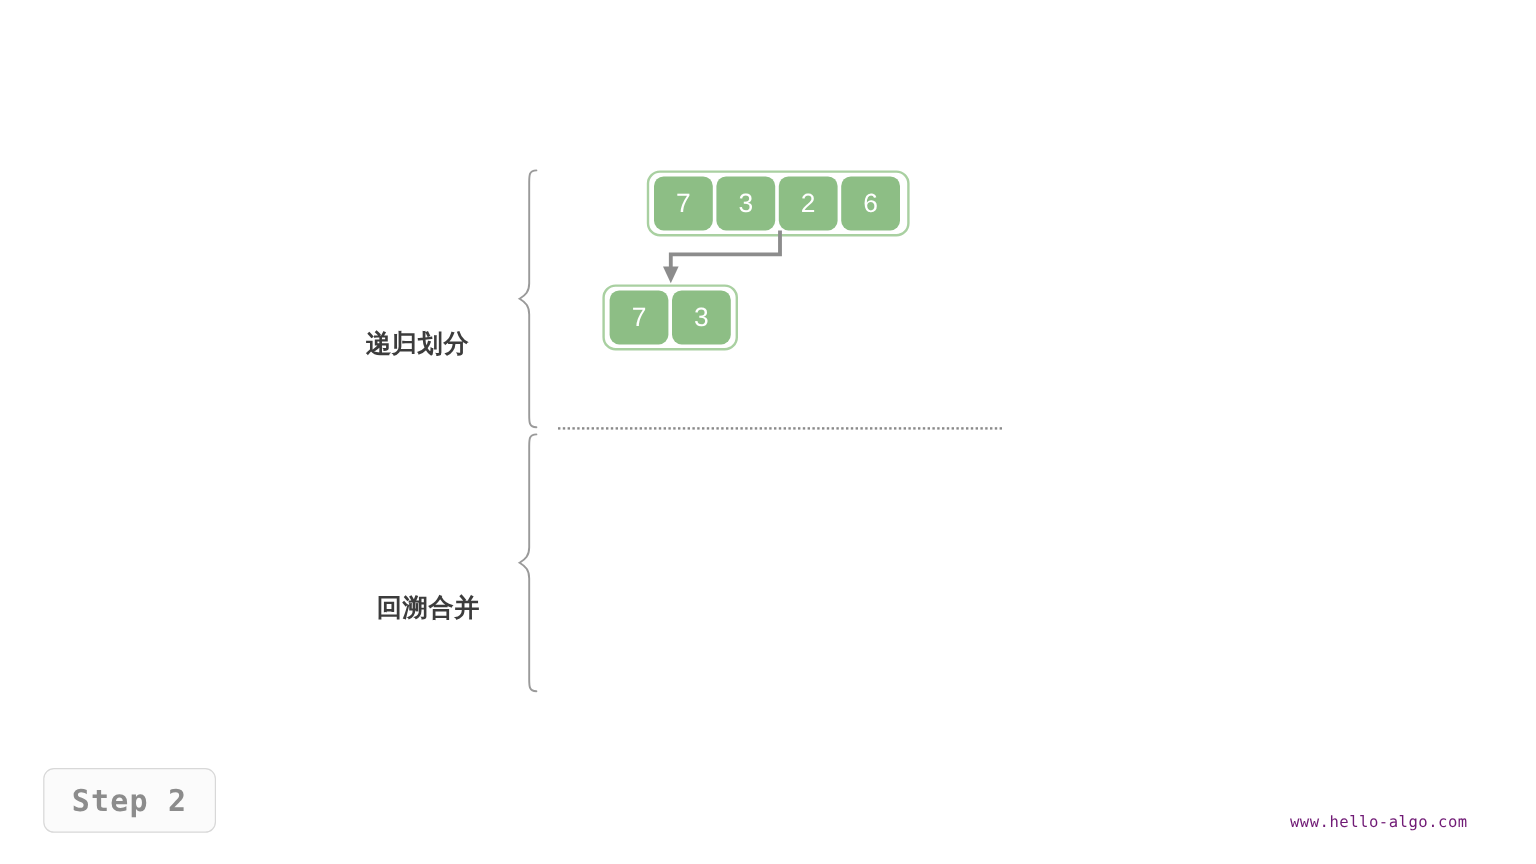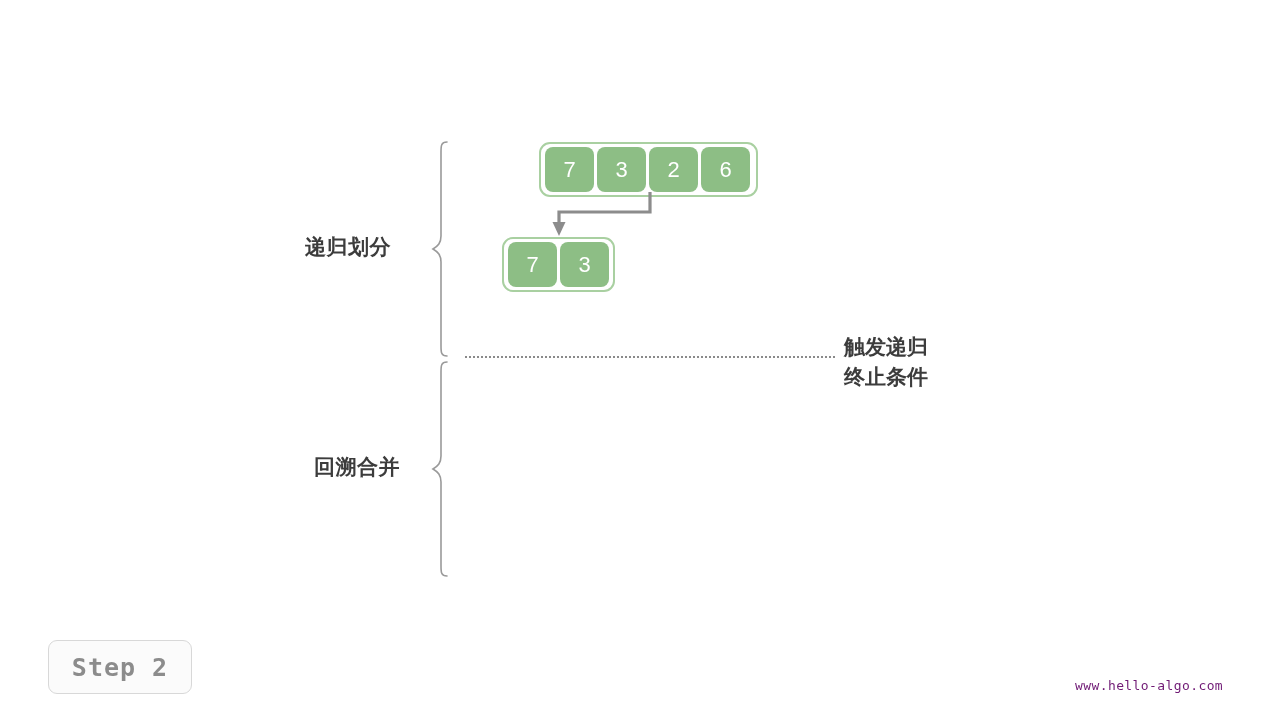--- a/index.html
+++ b/index.html
@@ -24,20 +24,21 @@
 
   
   .phase-label {
     position: absolute;
     font-size: 21px;
     font-weight: bold;
     color: #3c3c3c;
     letter-spacing: 0.5px;
     white-space: nowrap;
     line-height: 1;
+    margin-top: 40px;
   }
 
   
   .brace {
     position: absolute;
   }
 
   
   .array {
     position: absolute;
@@ -95,21 +96,20 @@
     border-radius: 9px;
     background: #fbfbfb;
     color: #8c8c8c;
     font-family: "DejaVu Sans Mono", "Liberation Mono", monospace;
     font-size: 25px;
     font-weight: bold;
     letter-spacing: 1px;
     display: flex;
     align-items: center;
     justify-content: center;
-    margin-left: 12px;
   }
 
   
   .watermark {
     position: absolute;
     font-family: "DejaVu Sans Mono", "Liberation Mono", monospace;
     font-size: 13px;
     color: #701a75;
     letter-spacing: 0.4px;
     white-space: nowrap;
@@ -156,22 +156,18 @@
     <path d="M 14 44 L 7.5 30 L 20.5 30 Z" fill="#8c8c8c"></path>
   </svg>
 
   <div class="array" style="left:502px; top:237px; width:113px; height:55px;">
     <div class="cell" style="width:50px; height:45px;">7</div>
     <div class="cell" style="width:50px; height:45px;">3</div>
   </div>
 
   <div class="divider" style="left:465px; top:356px; width:370px;"></div>
 
-  <div class="annotation" style="left:844px; top:332px;">
-    <div>触发递归</div>
-    <div>终止条件</div>
-  </div>
 
   <div class="step-badge" style="left:36px; top:640px; width:144px; height:54px;">Step 2</div>
 
   <div class="watermark" style="left:1075px; top:678px;">www.hello-algo.com</div>
 
 </div>
 
 </body></html>

